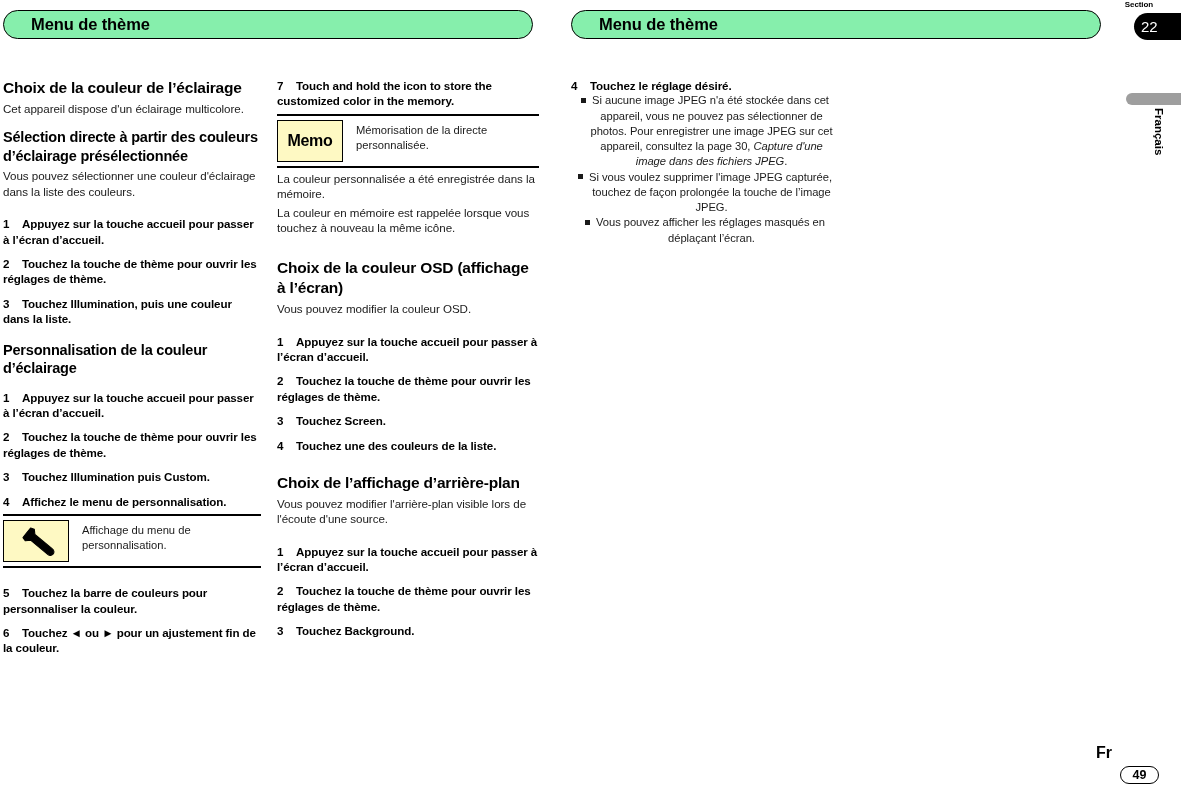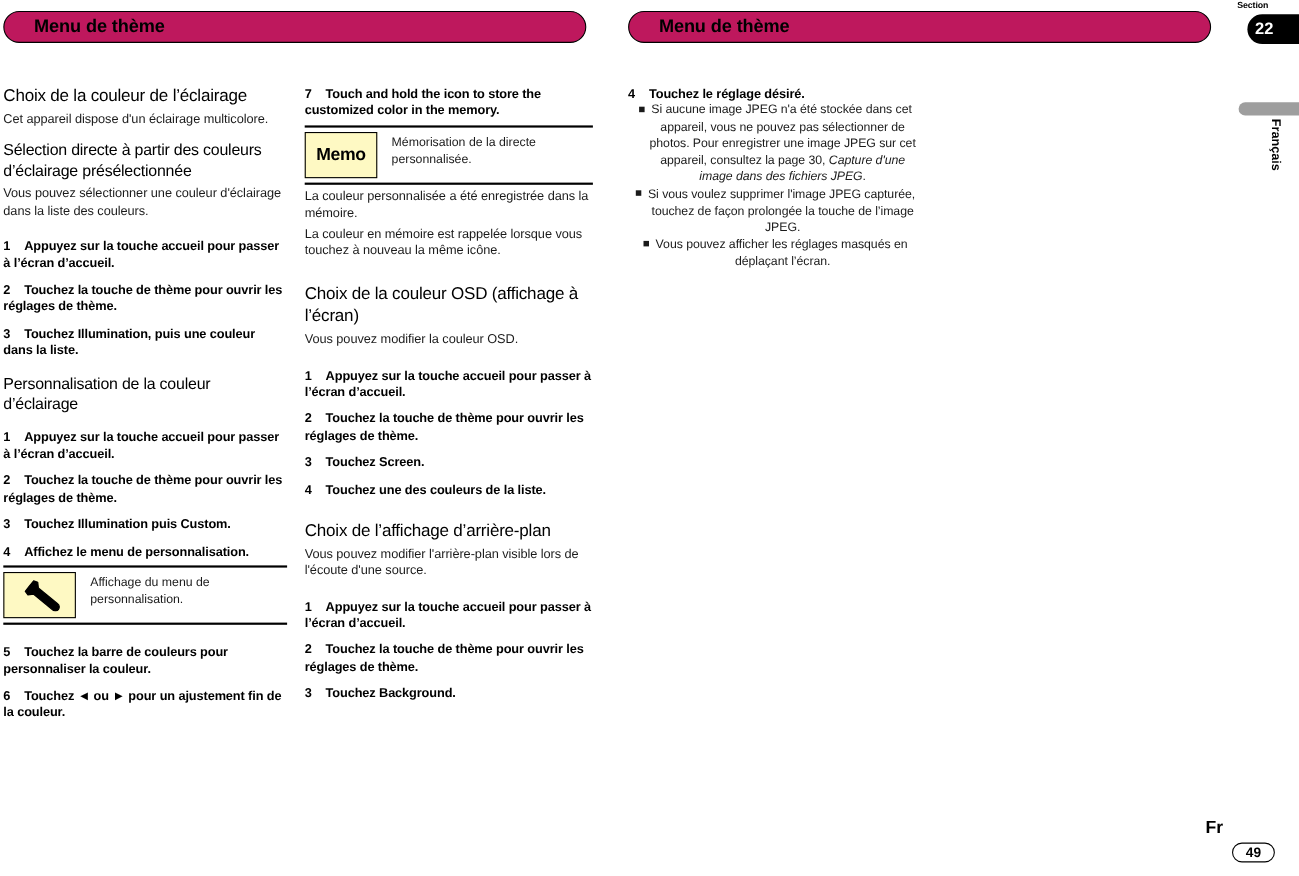--- a/index.html
+++ b/index.html
@@ -20,21 +20,21 @@
     background: #ffffff;
   }
 
   
   .header-pill {
     position: absolute;
     height: 29px;
     border: 1.6px solid #000;
     border-radius: 15px;
     box-sizing: border-box;
-    background: #be185d;
+    background: #86efac;
   }
   .header-pill .title {
     position: absolute;
     left: 27px;
     top: 50%;
     transform: translateY(-52%);
     font-size: 16.5px;
     font-weight: bold;
     letter-spacing: -0.1px;
     white-space: nowrap;
@@ -53,21 +53,21 @@
     border-top-left-radius: 14px;
     border-bottom-left-radius: 14px;
   }
   .section-tab .num {
     position: absolute;
     left: 7px;
     top: 50%;
     transform: translateY(-52%);
     color: #fff;
     font-size: 15px;
-    font-weight: bold;
+    font-weight: normal;
   }
   .section-label {
     position: absolute;
     right: 28px;
     top: 0px;
     font-size: 8px;
     font-weight: bold;
     letter-spacing: -0.1px;
     padding-left: 44px;
   }
@@ -99,21 +99,21 @@
     position: absolute;
     top: 78px;
   }
   #col1 { left: 3px;   width: 258px; }
   #col2 { left: 277px; width: 262px; }
   #col3 { left: 571px; width: 268px; }
 
   
   h2.sec-title {
     font-size: 15.5px;
-    font-weight: normal;
+    font-weight: bold;
     line-height: 1.28;
     margin: 0 0 3px 0;
     letter-spacing: -0.2px;
   }
   h2.sec-title.sub { font-size: 14.5px; }
 
   p.body-text {
     font-size: 11.6px;
     line-height: 1.33;
     margin: 0 0 3px 0;

